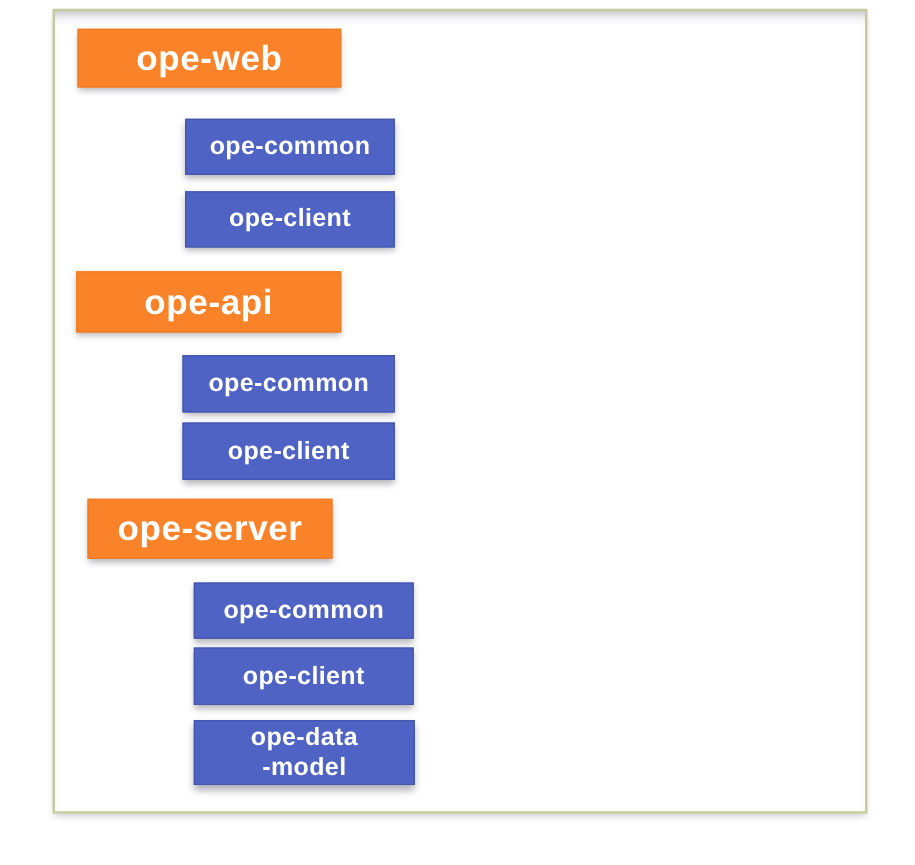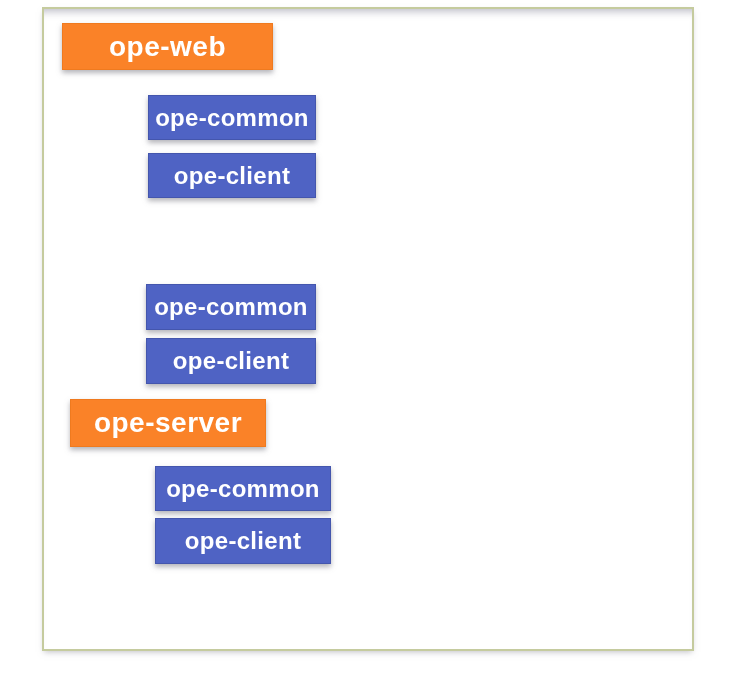--- a/index.html
+++ b/index.html
@@ -40,21 +40,21 @@
     border: 1px solid var(--parent-edge, #ef7a1f);
     box-sizing: border-box;
     font-size: 28px;
     letter-spacing: 0.5px;
     box-shadow: 0 3px 5px rgba(110,110,120,0.5);
   }
   .child {
     background: var(--child-fill, #4f63c4);
     border: 1px solid var(--child-edge, #4456ad);
     box-sizing: border-box;
-    font-size: 24px;
+    font-size: 20px;
     letter-spacing: 0.3px;
     line-height: 1.22;
     white-space: pre-line;
     box-shadow: 0 3px 5px rgba(110,110,120,0.5);
   }
   
   .b-web        { left: 62px;  top: 23px;  width: 211px; height: 47px; }
   .b-web-dep0   { left: 148px; top: 95px;  width: 168px; height: 45px; }
   .b-web-dep1   { left: 148px; top: 153px; width: 168px; height: 45px; }
   .b-api        { left: 61px;  top: 217px; width: 212px; height: 49px; }
@@ -69,19 +69,22 @@
 </head>
 <body>
 
 <div class="page">
   <div class="frame"></div>
 
   <div class="box parent b-web">ope-web</div>
   <div class="box child b-web-dep0">ope-common</div>
   <div class="box child b-web-dep1">ope-client</div>
 
+  <div class="box parent b-api">ope-api</div>
   <div class="box child b-api-dep0">ope-common</div>
   <div class="box child b-api-dep1">ope-client</div>
 
   <div class="box parent b-server">ope-server</div>
   <div class="box child b-srv-dep0">ope-common</div>
   <div class="box child b-srv-dep1">ope-client</div>
+  <div class="box child b-srv-dep2">ope-data
+-model</div>
 </div>
 
 </body></html>

